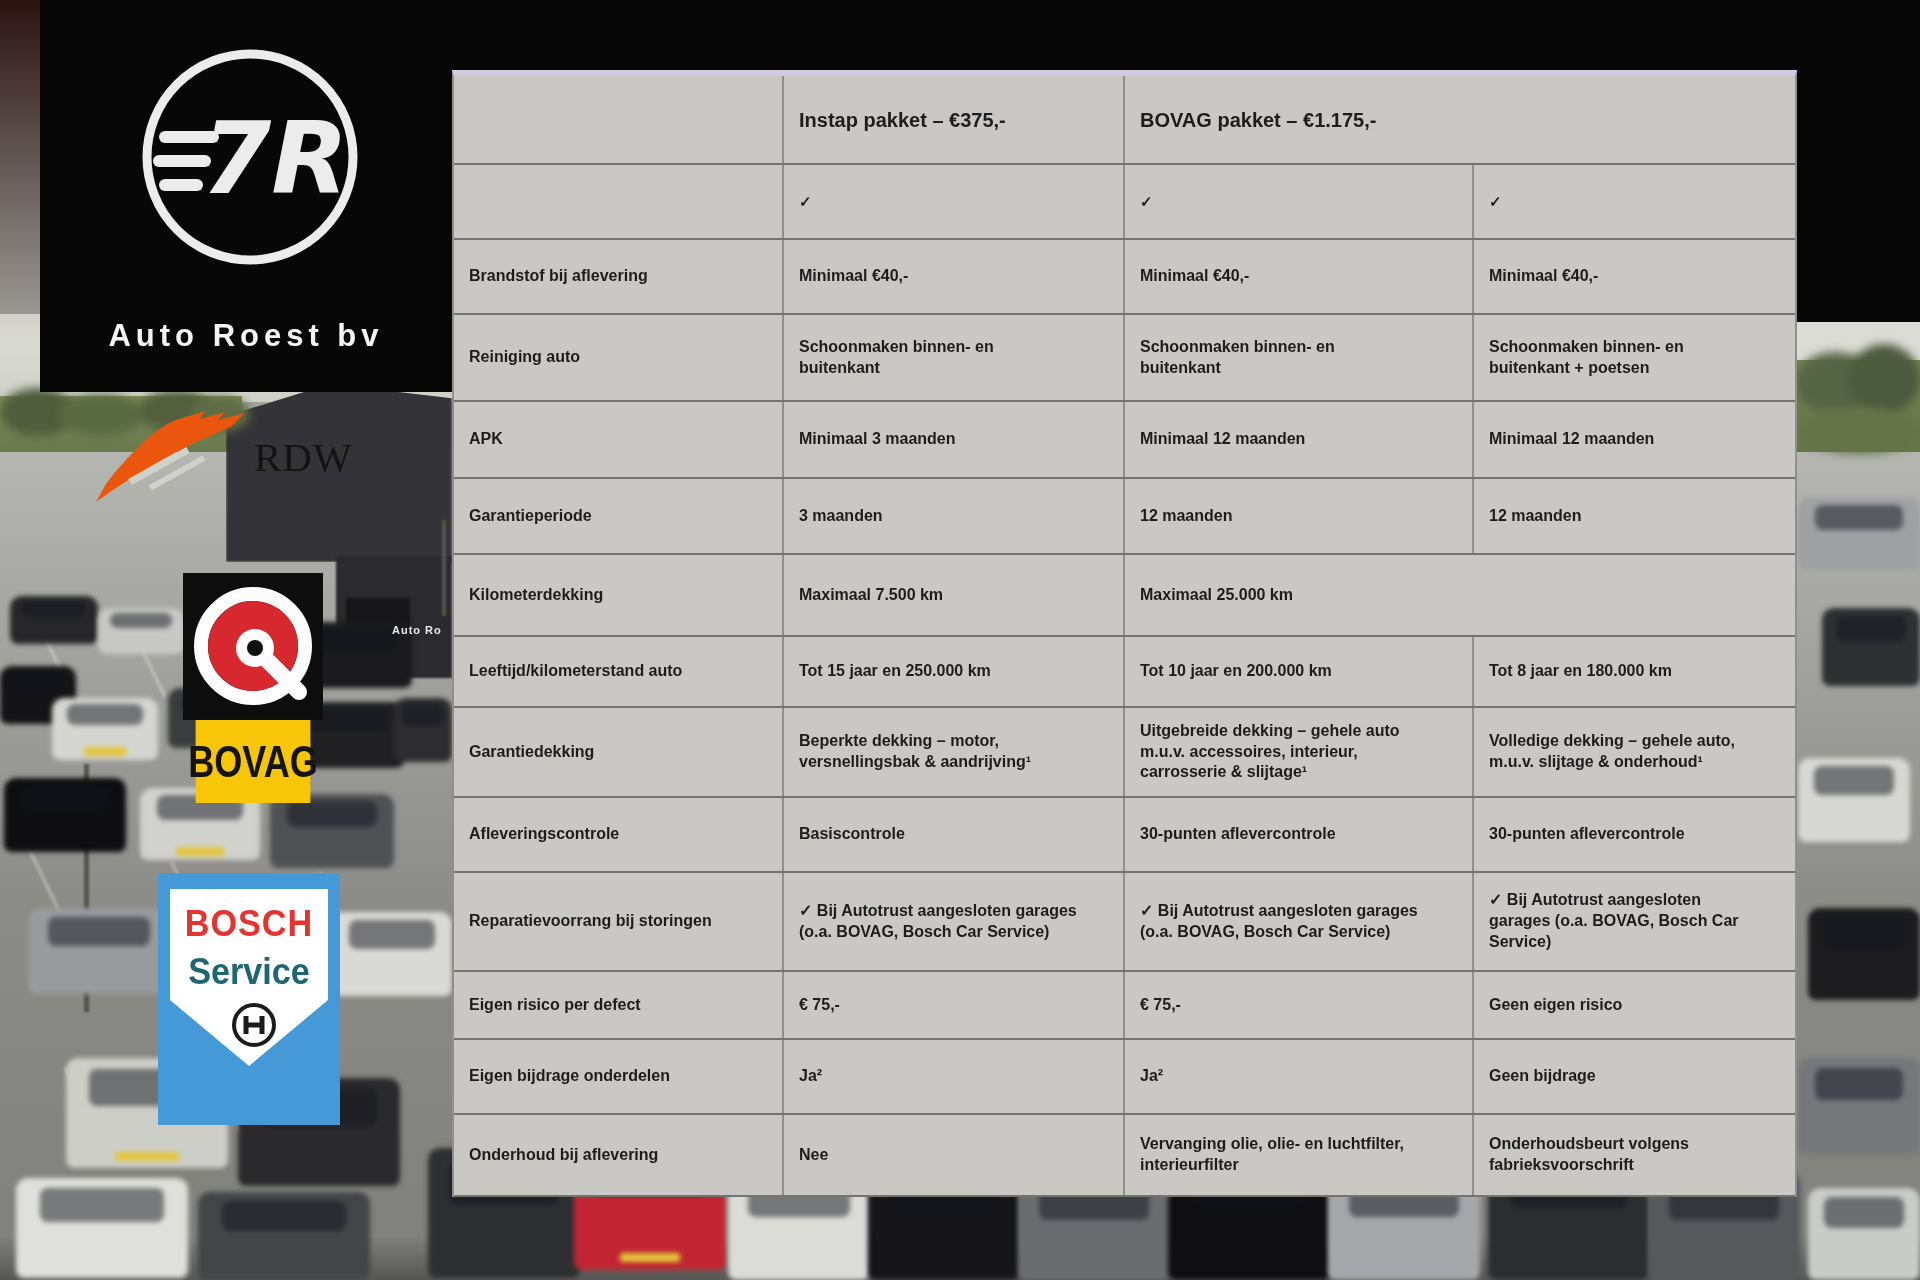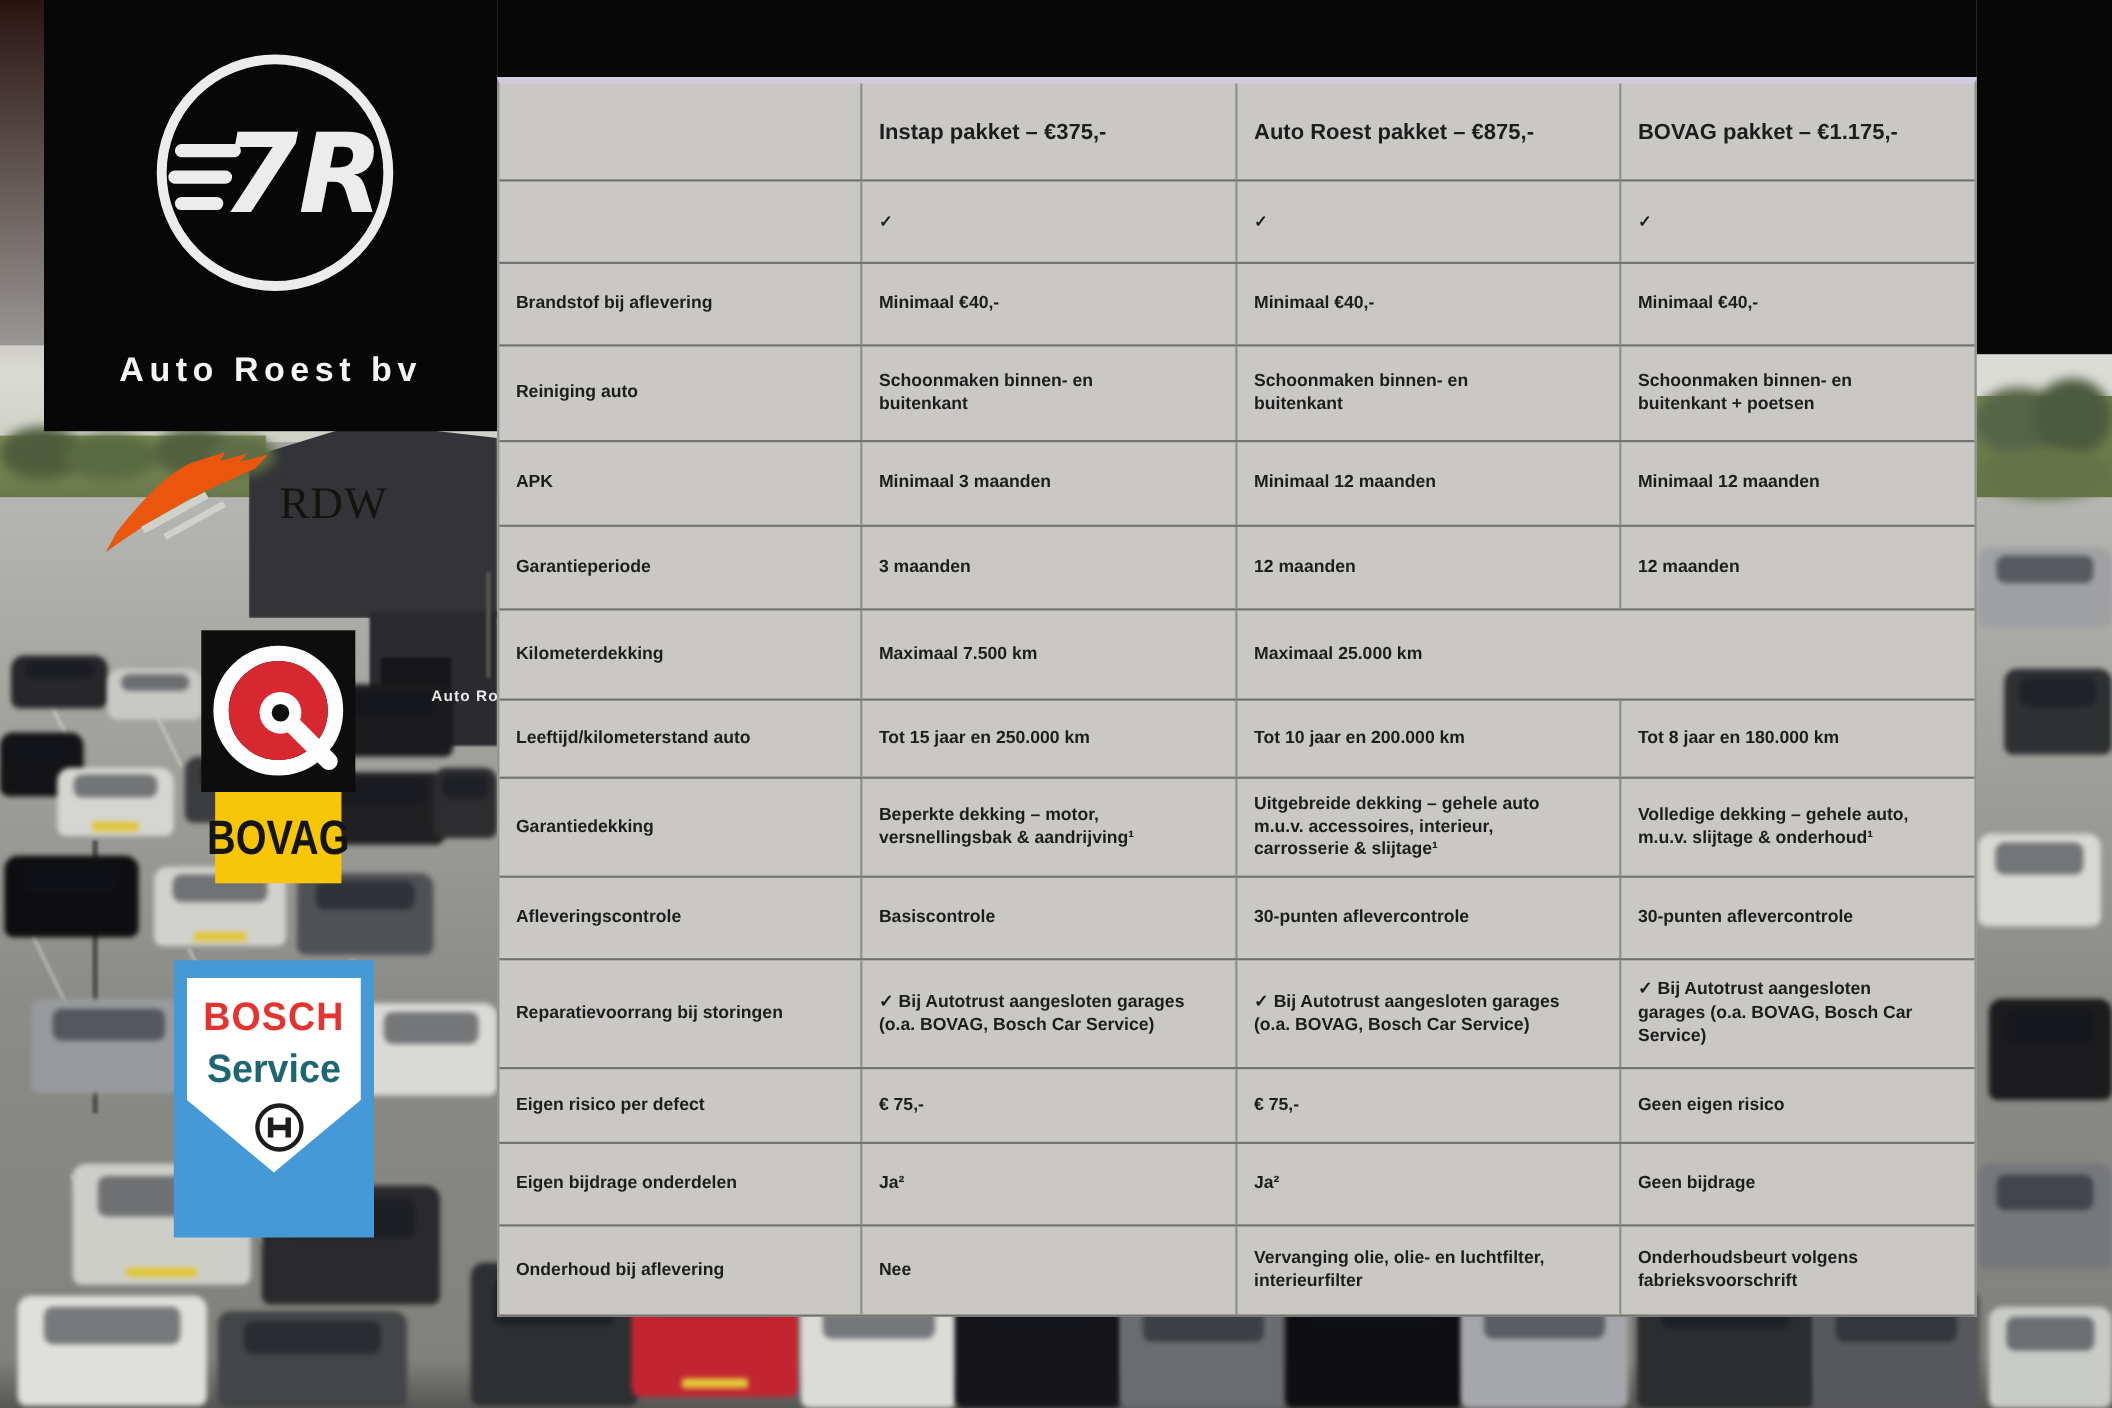--- a/index.html
+++ b/index.html
@@ -10,21 +10,21 @@
   .photo{position:absolute;inset:0;z-index:0}
   .sky-left{position:absolute;left:0;top:314px;width:452px;height:88px;background:linear-gradient(#dedeD8,#cfd1c7)}
   .sky-right{position:absolute;left:1795px;top:320px;width:125px;height:50px;background:#dcdcd6}
   .field-left{position:absolute;left:0;top:396px;width:242px;height:66px;background:linear-gradient(#7f8c58,#66754a)}
   .field-right{position:absolute;left:1795px;top:360px;width:125px;height:134px;background:linear-gradient(#76844f,#5f6e45)}
   .asphalt{position:absolute;left:0;top:452px;width:1920px;height:828px;background:linear-gradient(#b5b5b1,#8b8b87 55%,#7f7f7b)}
   .tree{position:absolute;border-radius:50%;filter:blur(5px)}
   .building{position:absolute;left:226px;top:384px;width:226px;height:178px;background:#343438;clip-path:polygon(0 18%,46% 0,100% 8%,100% 100%,0 100%);filter:blur(1px)}
   .building-low{position:absolute;left:336px;top:556px;width:116px;height:122px;background:#2b2b2f;filter:blur(1px)}
   .garage{position:absolute;left:346px;top:598px;width:64px;height:76px;background:#17171a;filter:blur(1px)}
-  .building-sign{position:absolute;left:392px;top:624px;font-size:14px;font-weight:700;color:#e8e8e8;letter-spacing:1px;filter:blur(.6px);z-index:1}
+  .building-sign{position:absolute;left:392px;top:624px;font-size:11px;font-weight:700;color:#e8e8e8;letter-spacing:1px;filter:blur(.6px);z-index:1}
   .lamp{position:absolute;background:#55554f;filter:blur(1px)}
   .pline{position:absolute;height:4px;background:#f0f0ea;opacity:.3;filter:blur(1px)}
   .car{position:absolute;border-radius:12px 12px 8px 8px;filter:blur(2.5px)}
   .car .glass{position:absolute;left:14%;right:14%;top:10%;height:34%;background:rgba(15,20,28,.5);border-radius:8px}
   .car .plate{position:absolute;left:30%;bottom:6%;width:40%;height:9px;background:#e3c63c;border-radius:2px}
   .left-vignette{position:absolute;left:0;top:0;width:44px;height:340px;background:linear-gradient(#2a1412,rgba(42,26,22,0))}
   .bottom-shade{position:absolute;left:0;top:1235px;width:1920px;height:45px;background:linear-gradient(rgba(10,10,10,0),rgba(10,10,10,.35))}
 
   
   .black-left{position:absolute;left:40px;top:0;width:412px;height:392px;background:#070707;z-index:2}
@@ -240,21 +240,20 @@
       <path d="M88 143 v18 M104 143 v18 M88 152 h16" stroke="#1c1c1c" stroke-width="5" fill="none"></path>
     </svg>
     <div class="bosch-word">BOSCH</div>
     <div class="service-word">Service</div>
   </div>
 
   <div class="pkg-table">
       <div class="t-row t-head" style="height: 89px;">
         <div class="t-cell t-label"></div>
         <div class="t-cell">Instap pakket – €375,-</div>
-        <div class="t-cell">Auto Roest pakket – €875,-</div>
         <div class="t-cell">BOVAG pakket – €1.175,-</div>
       </div>
       <div class="t-row t-check" style="height: 75px;">
         <div class="t-cell t-label"></div>
         <div class="t-cell">✓</div>
         <div class="t-cell">✓</div>
         <div class="t-cell">✓</div>
       </div>
       <div class="t-row" style="height: 75px;">
         <div class="t-cell t-label">Brandstof bij aflevering</div>

